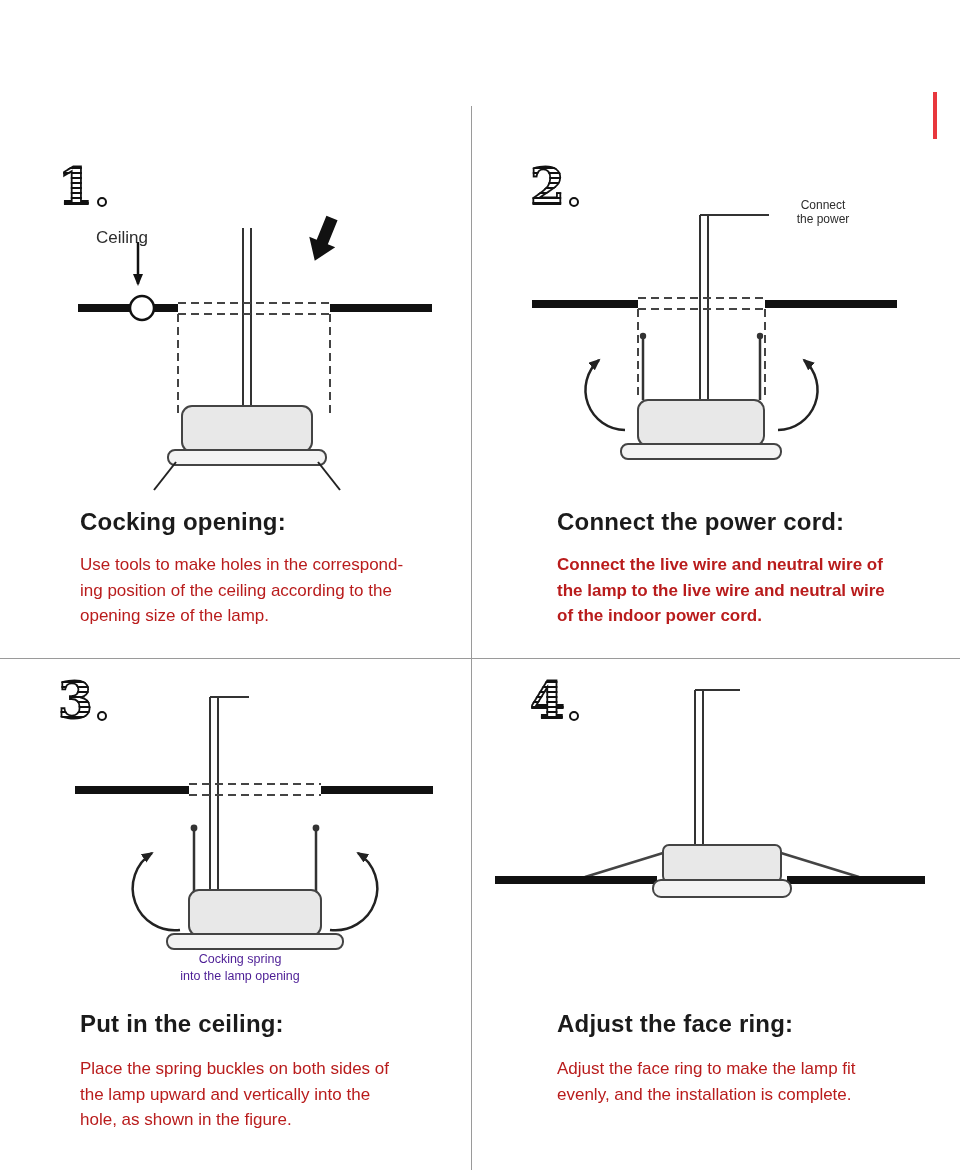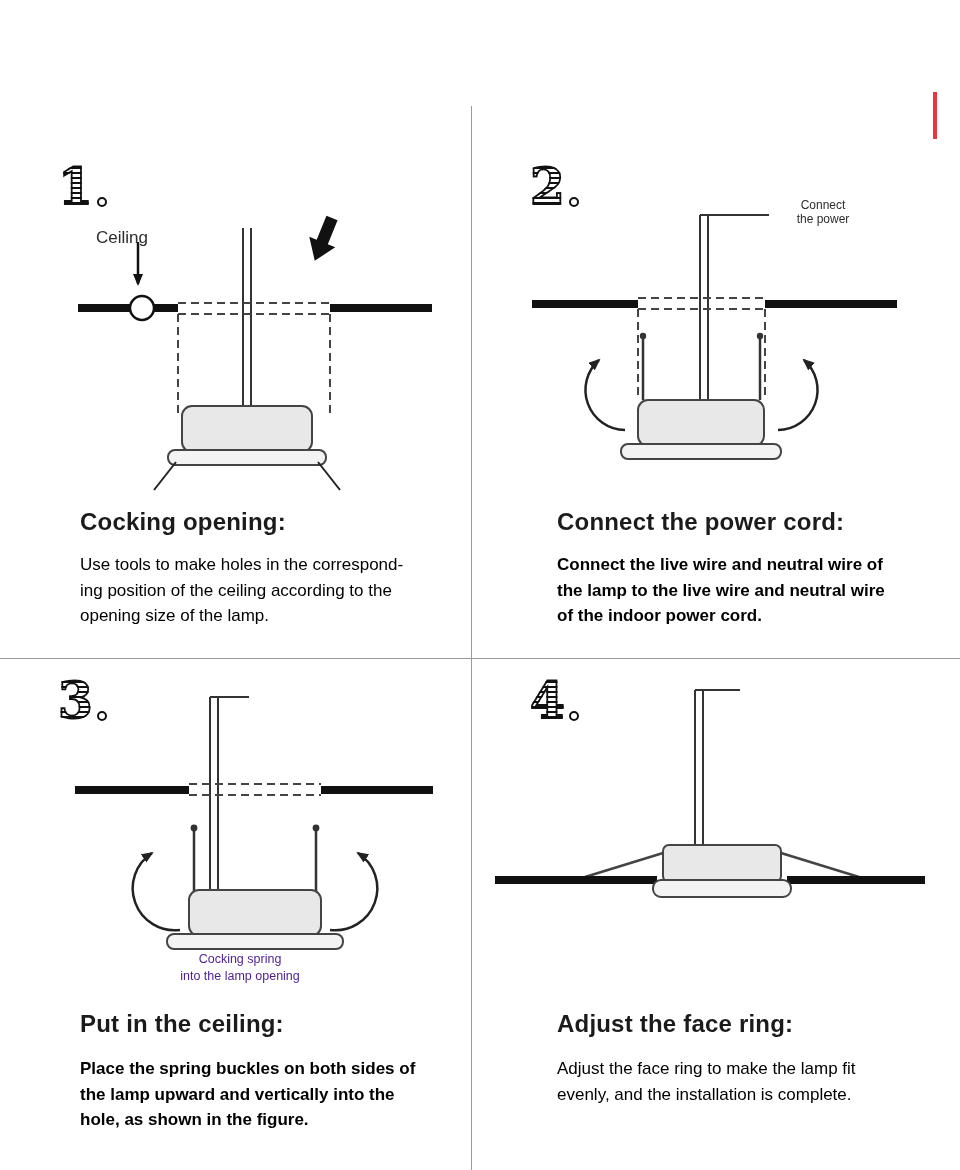--- a/index.html
+++ b/index.html
@@ -31,36 +31,36 @@
   .step-num .dot { width:10px; height:10px; border:2.5px solid #111; border-radius:50%; display:inline-block; margin-left:4px; margin-bottom:5px; background:#fff; }
 
   .diagram-svg { position:absolute; }
 
   .dlabel { position:absolute; white-space:pre-line; color:#2d2d2d; }
   .ceiling-lbl { left:96px; top:128px; width:94px; font-size:17px; }
   .connect-lbl { left:295px; top:98px; width:112px; text-align:center; font-size:12px; line-height:1.2; }
   .cocking-lbl { left:102px; top:293px; width:276px; text-align:center; font-size:12.5px; line-height:1.35; color:#4c1d95; }
 
   h2.step-heading { position:absolute; font-size:24px; font-weight:600; color:#1b1b1b; letter-spacing:0.2px; }
-  p.step-body { position:absolute; font-size:17px; line-height:1.5; color:#000000; white-space:pre-line; width:380px; }
+  p.step-body { position:absolute; font-size:17px; line-height:1.5; color:#b91c1c; white-space:pre-line; width:380px; }
 
   .c1 .step-num { left:58px; top:62px; }
   .c1 .diagram-svg { left:30px; top:100px; }
   .c1 h2 { left:80px; top:408px; }
   .c1 p  { left:80px; top:452px; }
 
   .c2 .step-num { left:58px; top:62px; }
   .c2 .diagram-svg { left:25px; top:88px; }
   .c2 h2 { left:85px; top:408px;text-align:center; }
   .c2 p  { left:85px; top:452px;font-weight:bold; }
 
   .c3 .step-num { left:58px; top:18px; }
   .c3 .diagram-svg { left:35px; top:25px; }
   .c3 h2 { left:80px; top:352px; }
-  .c3 p  { left:80px; top:398px;font-weight:bold; }
+  .c3 p  { left:80px; top:398px; }
 
   .c4 .step-num { left:58px; top:18px; }
   .c4 .diagram-svg { left:15px; top:15px; }
   .c4 h2 { left:85px; top:352px; }
   .c4 p  { left:85px; top:398px; }
 </style>
 </head>
 <body>
 
 <div class="stage">

